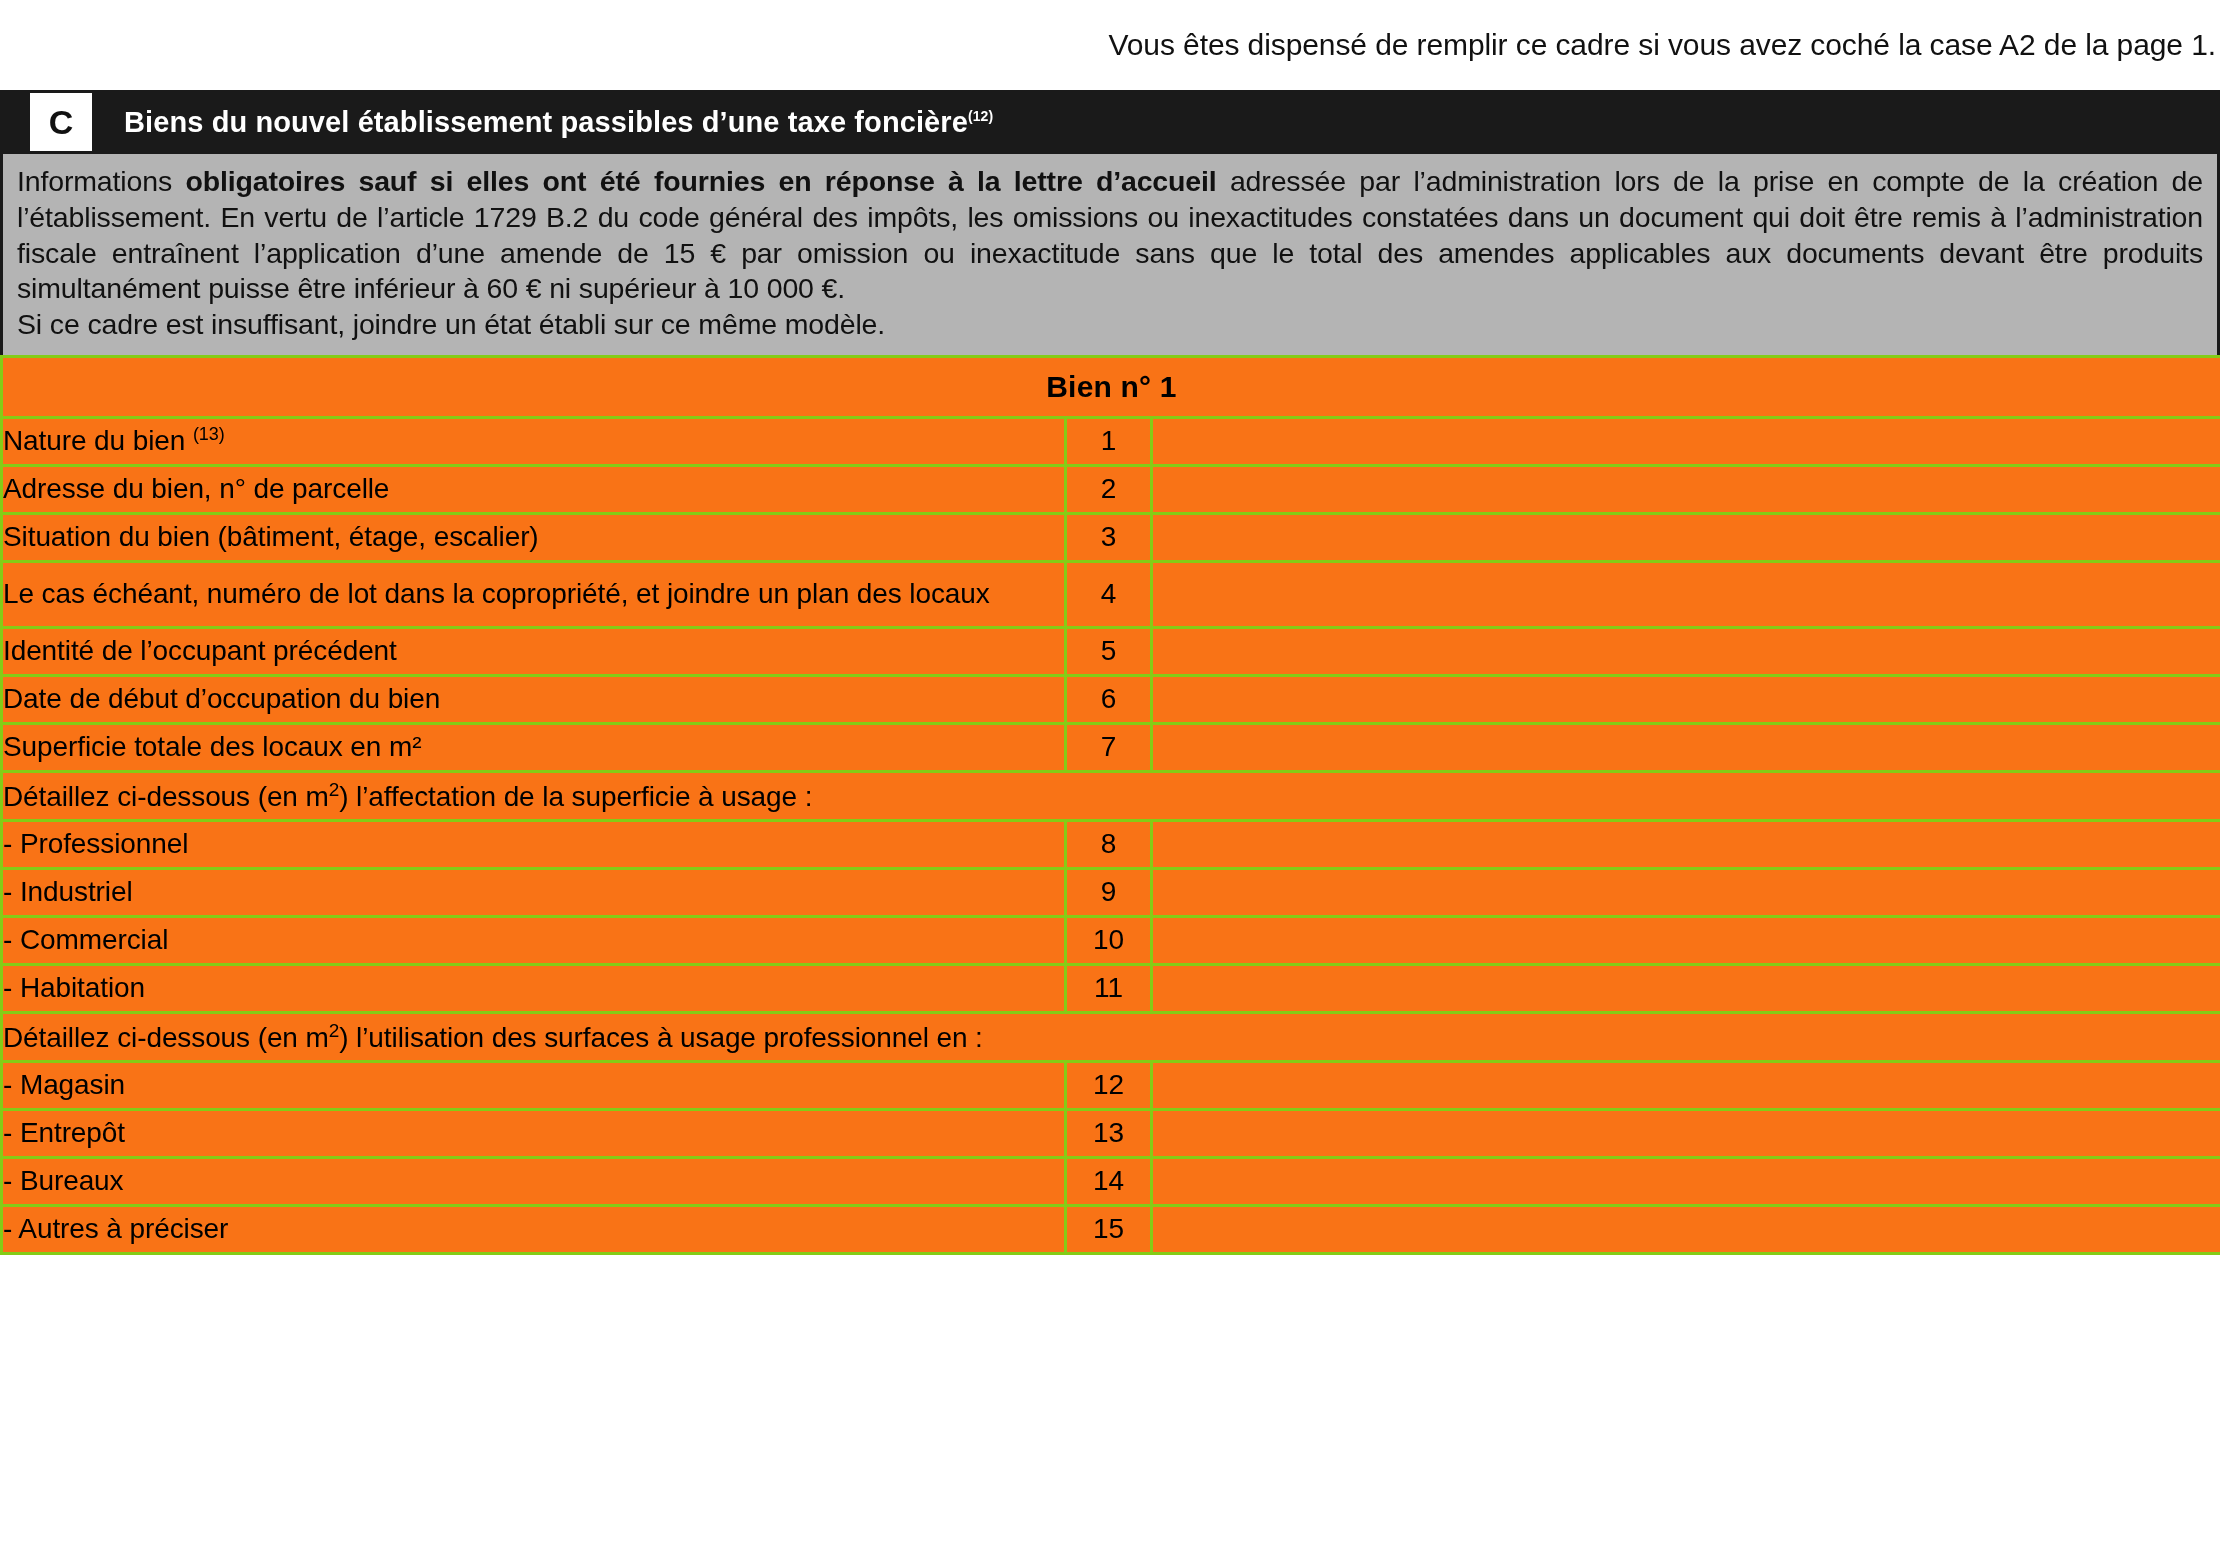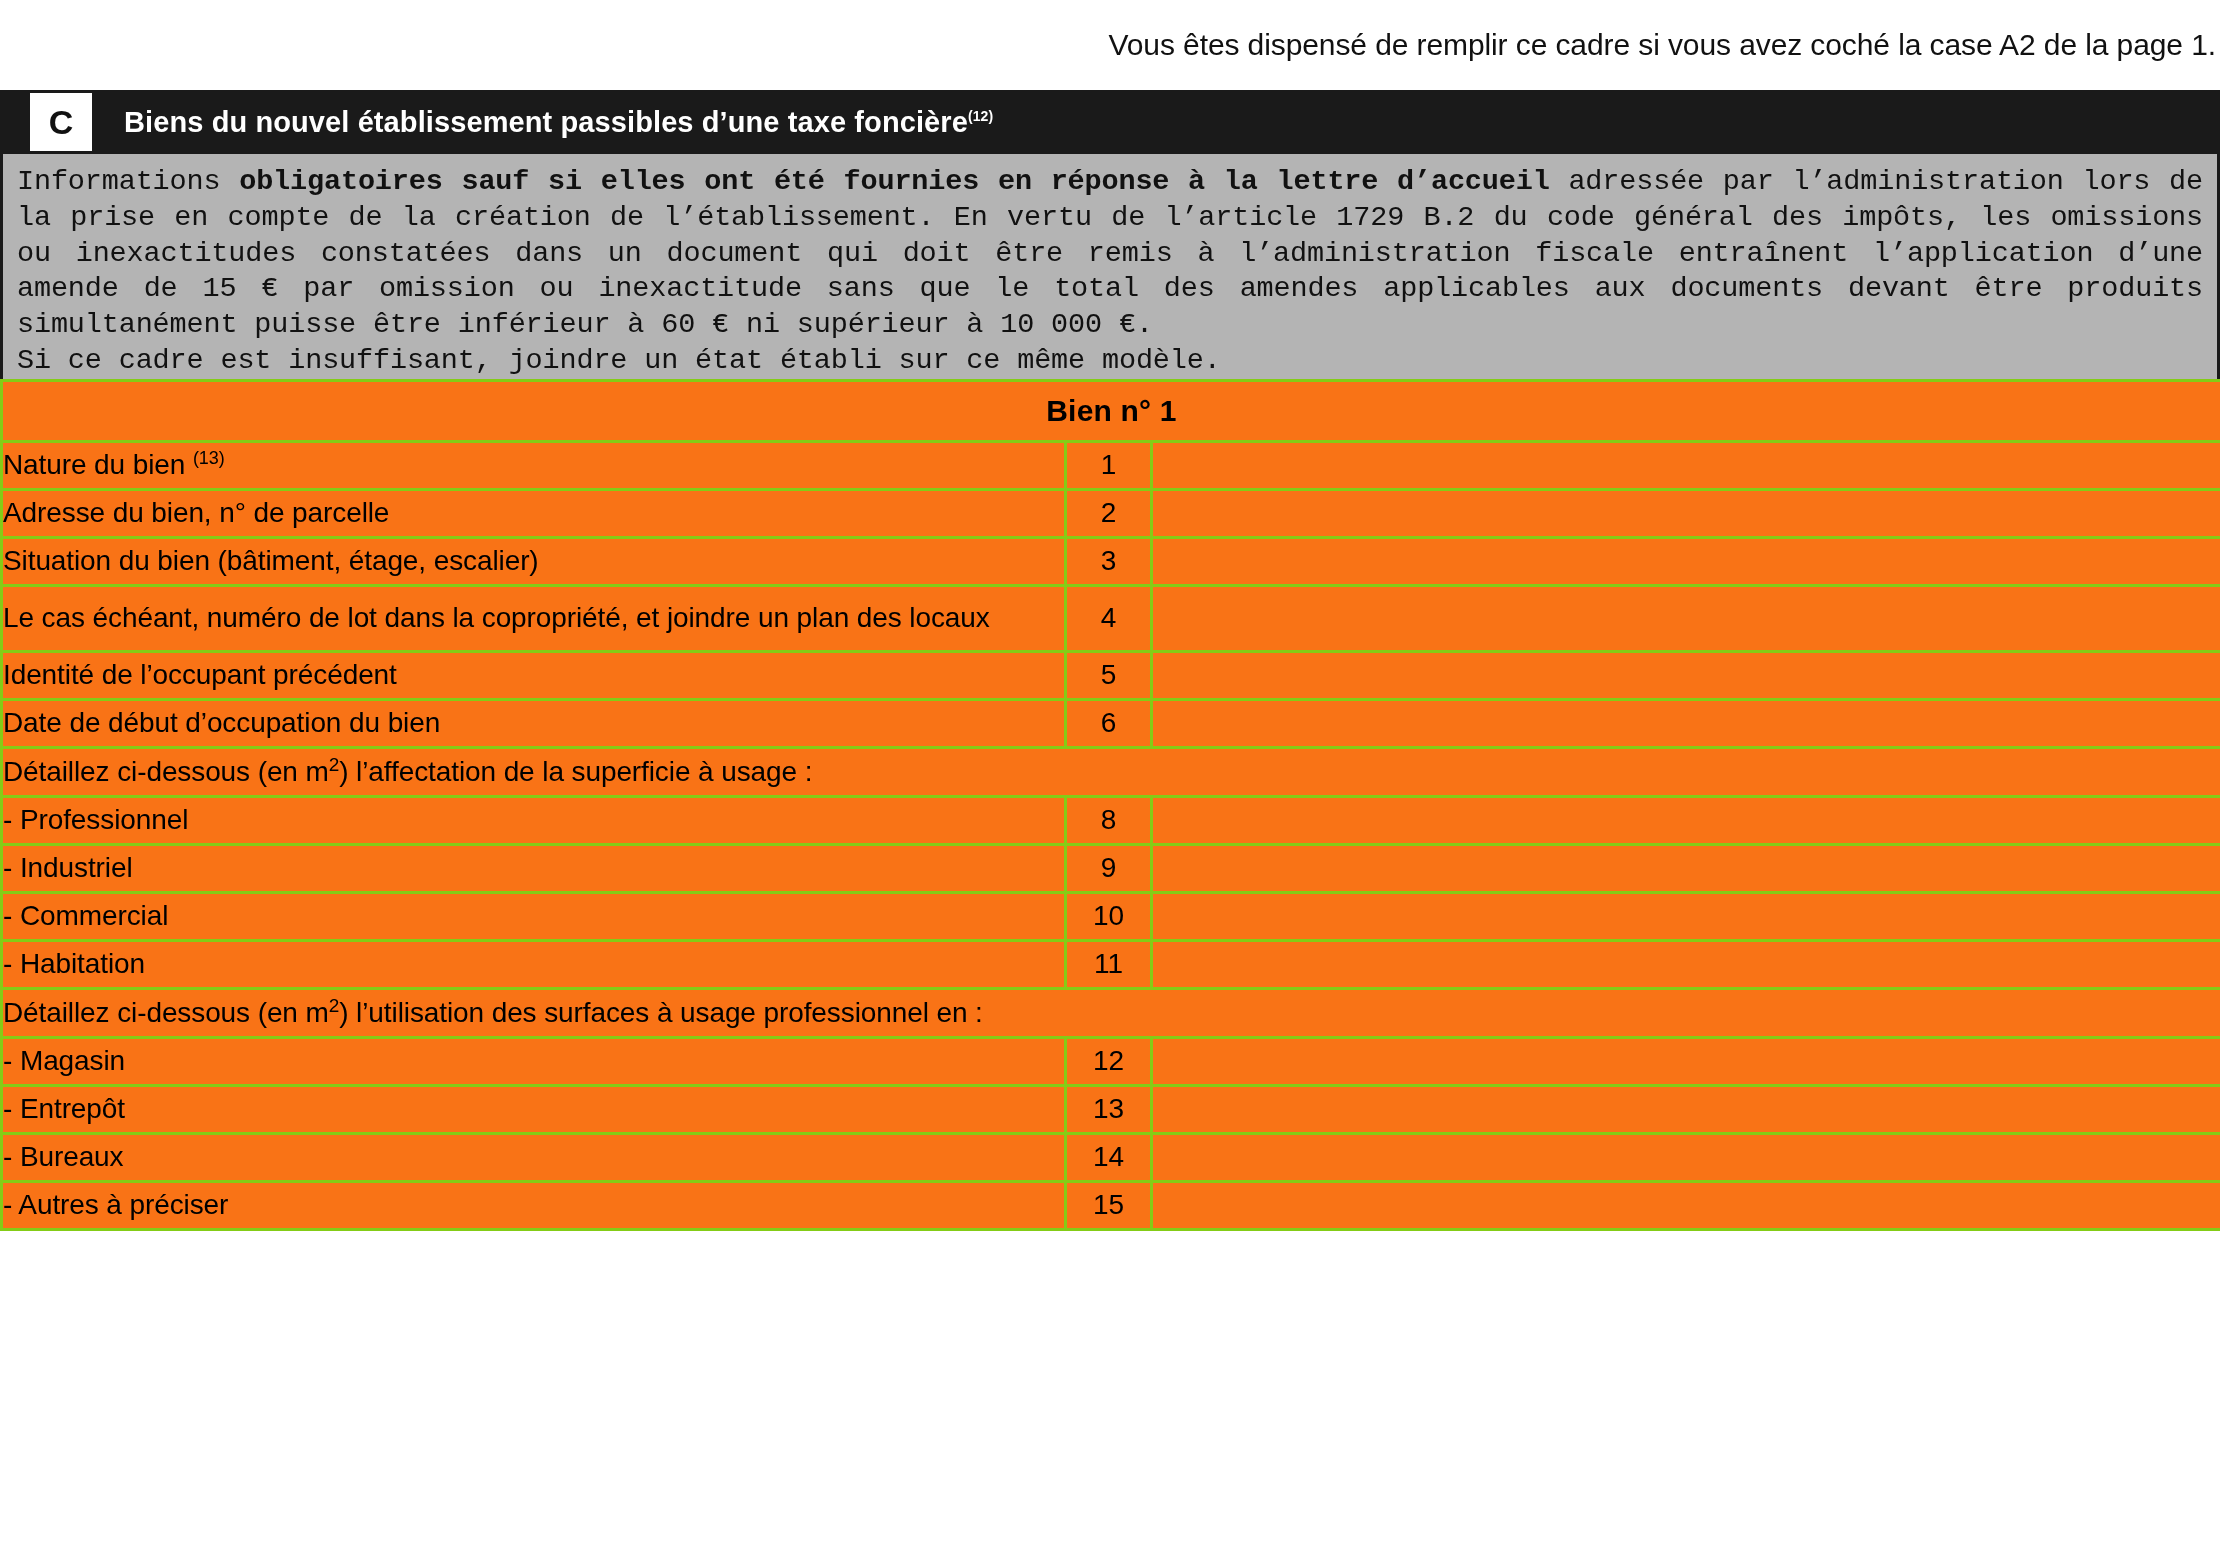--- a/index.html
+++ b/index.html
@@ -74,23 +74,22 @@
     font-size: 14px;
     vertical-align: super;
     font-weight: bold;
   }
 
   
   .info-block {
     background: #b4b4b4;
     border-left: 3px solid #1a1a1a;
     border-right: 3px solid #1a1a1a;
-    padding: 10px 14px 0 14px;
-    box-sizing: border-box;
-    font-family: Liberation Mono, monospace;
+    padding: 10px 14px 12px 14px;
+    box-sizing: border-box;
   }
   .info-text {
     font-size: 28.5px;
     line-height: 1.255;
     color: #111111;
     text-align: justify;
     text-justify: inter-word;
     letter-spacing: -0.15px;
   }
   .info-text b { font-weight: bold; }
@@ -217,20 +216,25 @@
       <tr class="row-standard">
         <td class="label-cell">Identité de l’occupant précédent</td>
         <td class="num-cell">5</td>
         <td class="entry-cell"></td>
       </tr>
       <tr class="row-standard">
         <td class="label-cell">Date de début d’occupation du bien</td>
         <td class="num-cell">6</td>
         <td class="entry-cell"></td>
       </tr>
+      <tr class="row-standard">
+        <td class="label-cell">Superficie totale des locaux en m²</td>
+        <td class="num-cell">7</td>
+        <td class="entry-cell"></td>
+      </tr>
 
       <tr class="instr-row">
         <td colspan="3"><span>Détaillez ci-dessous (en m</span><span class="sup2">2</span><span>) l’affectation de la superficie à usage :</span></td>
       </tr>
 
       <tr class="row-standard">
         <td class="label-cell">- Professionnel</td>
         <td class="num-cell">8</td>
         <td class="entry-cell"></td>
       </tr>

